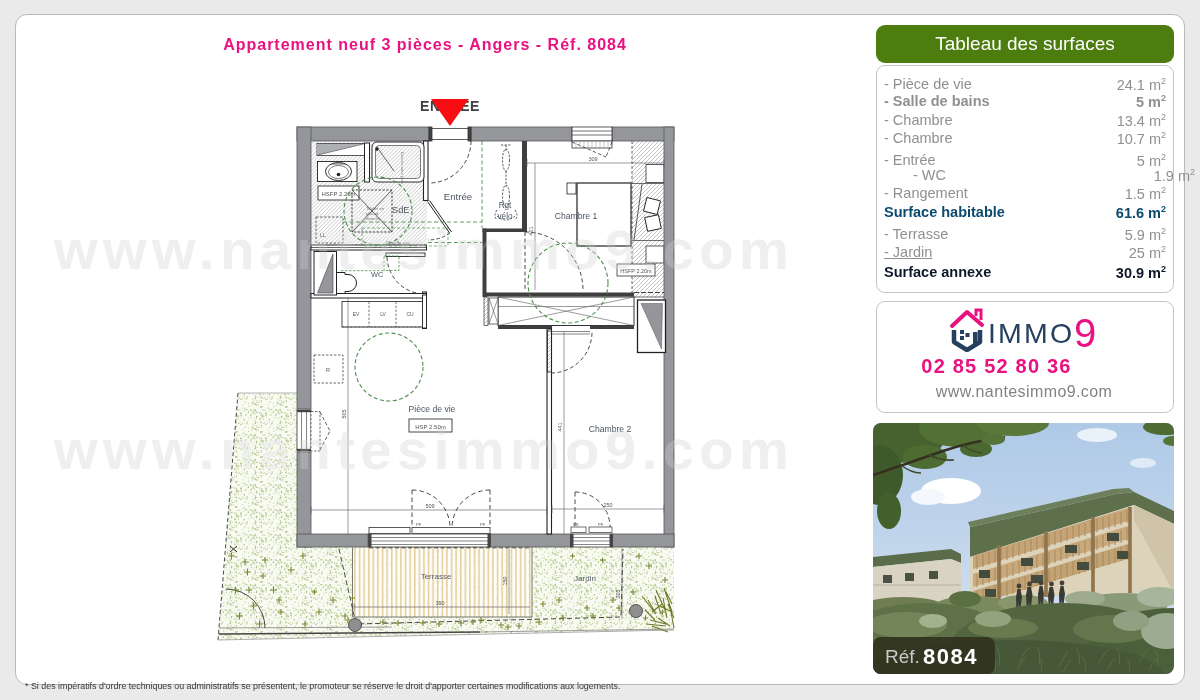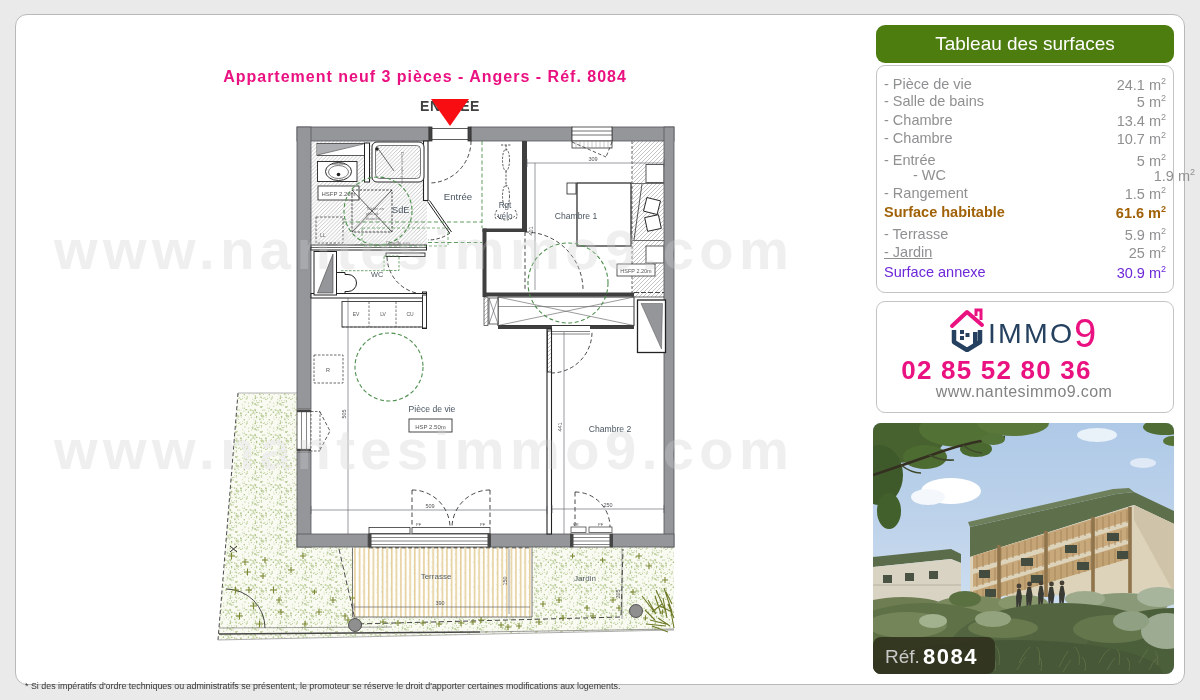--- a/index.html
+++ b/index.html
@@ -4,21 +4,21 @@
 <style>
   html,body{margin:0;padding:0;}
   body{width:1200px;height:700px;background:#eaeaea;font-family:"Liberation Sans",sans-serif;position:relative;overflow:hidden;}
   .abs{position:absolute;}
 </style>
 </head>
 <body>
 
 <div class="abs" style="left:15px;top:14px;width:1168px;height:669px;background:#ffffff;border:1px solid #b9b9b9;border-radius:12px;"></div>
 
-<div class="abs" style="left:0px;top:36px;width:850px;text-align:center;font-size:16px;font-weight:bold;color:#ea1181;letter-spacing:1px;margin-top:32px;">Appartement neuf 3 pièces - Angers - Réf. 8084</div>
+<div class="abs" style="left:0px;top:36px;width:850px;text-align:center;font-size:16px;font-weight:bold;color:#ea1181;letter-spacing:1px;">Appartement neuf 3 pièces - Angers - Réf. 8084</div>
 
 <div class="abs" style="left:380px;top:98px;width:140px;text-align:center;font-size:14px;font-weight:bold;color:#404040;letter-spacing:0.5px;">ENTREE</div>
 
 <svg class="abs" style="left:428px;top:99px;" width="44" height="32" viewBox="0 0 44 32">
     <polygon points="3,0 41,0 22,27" fill="#f70d12"></polygon>
   </svg>
 
 <svg class="abs" style="left:170px;top:110px;" width="530" height="560" viewBox="170 110 530 560" fill="none">
 <defs>
   <pattern id="hatch" width="3.8" height="3.8" patternUnits="userSpaceOnUse">
@@ -479,51 +479,51 @@
 
 <div class="abs" style="left:54px;top:217px;width:800px;font-size:56px;font-weight:bold;color:rgba(255,255,255,0.18);letter-spacing:5.5px;">www.nantesimmo9.com</div>
 
 <div class="abs" style="left:54px;top:417px;width:800px;font-size:56px;font-weight:bold;color:rgba(255,255,255,0.18);letter-spacing:5.5px;">www.nantesimmo9.com</div>
 
 <div class="abs" style="left:876px;top:25px;width:298px;height:38px;background:#4d7c0f;border-radius:9px;color:#fff;font-size:19px;text-align:center;line-height:38px;">Tableau des surfaces</div>
 
 <div class="abs" style="left:876px;top:65px;width:296px;height:226px;background:#fff;border:1px solid #c4c4c4;border-radius:9px;"></div>
 <div class="abs" style="left:884px;top:65px;width:282px;font-size:14.5px;color:#8f9091;">
   <div style="position:absolute;top:11px;width:282px;">- Pièce de vie<span style="float:right">24.1 m<sup style="font-size:9px;">2</sup></span></div>
-  <div style="position:absolute;top:28px;width:282px;">- Salle de bains<span style="float:right">5 m<sup style="font-size:9px;">2</sup></span></div>
+  <div style="position:absolute;top:28px;width:282px;font-weight:bold;">- Salle de bains<span style="float:right">5 m<sup style="font-size:9px;">2</sup></span></div>
   <div style="position:absolute;top:46.5px;width:282px;">- Chambre<span style="float:right">13.4 m<sup style="font-size:9px;">2</sup></span></div>
   <div style="position:absolute;top:65px;width:282px;">- Chambre<span style="float:right">10.7 m<sup style="font-size:9px;">2</sup></span></div>
   <div style="position:absolute;top:87px;width:282px;">- Entrée<span style="float:right">5 m<sup style="font-size:9px;">2</sup></span></div>
   <div style="position:absolute;top:102px;width:282px;margin-left:29px;">- WC<span style="float:right">1.9 m<sup style="font-size:9px;">2</sup></span></div>
   <div style="position:absolute;top:120px;width:282px;">- Rangement<span style="float:right">1.5 m<sup style="font-size:9px;">2</sup></span></div>
-  <div style="position:absolute;top:139px;width:282px;font-weight:bold;color:#a16207;">Surface habitable<span style="float:right">61.6 m<sup style="font-size:9px;">2</sup></span></div>
+  <div style="position:absolute;top:139px;width:282px;font-weight:bold;color:#0c4a6e;">Surface habitable<span style="float:right">61.6 m<sup style="font-size:9px;">2</sup></span></div>
   <div style="position:absolute;top:160.5px;width:282px;">- Terrasse<span style="float:right">5.9 m<sup style="font-size:9px;">2</sup></span></div>
   <div style="position:absolute;top:178.5px;width:282px;text-decoration:underline;">- Jardin<span style="float:right">25 m<sup style="font-size:9px;">2</sup></span></div>
-  <div style="position:absolute;top:199px;width:282px;font-weight:normal;color:#6d28d9;">Surface annexe<span style="float:right">30.9 m<sup style="font-size:9px;">2</sup></span></div>
+  <div style="position:absolute;top:199px;width:282px;font-weight:bold;color:#0f172a;">Surface annexe<span style="float:right">30.9 m<sup style="font-size:9px;">2</sup></span></div>
 </div>
 
 <div class="abs" style="left:876px;top:301px;width:296px;height:110px;background:#fff;border:1px solid #c4c4c4;border-radius:9px;"></div>
 
 <svg class="abs" style="left:948px;top:308px;" width="160" height="44" viewBox="0 0 160 44">
 
   <path d="M4,18 L19,4 L34,17" stroke="#e91280" stroke-width="4" fill="none" stroke-linecap="round" stroke-linejoin="round"></path>
   <path d="M28,8 L28,2 L33,2 L33,12" stroke="#e91280" stroke-width="3" fill="none"></path>
 
   <path d="M6,22 L6,34 L19,42 L32,34 L32,22" stroke="#25415f" stroke-width="4.5" fill="none" stroke-linejoin="round"></path>
   <rect x="12" y="22" width="4" height="4" fill="#25415f"></rect>
     <rect x="17.5" y="25" width="4" height="4" fill="#25415f"></rect>
     <rect x="12" y="28" width="4" height="4" fill="#25415f"></rect>
   <rect x="25" y="24" width="4.5" height="12" fill="#25415f"></rect>
 
   <text x="40" y="34.5" font-family="Liberation Sans" font-size="28.5" fill="#25415f" letter-spacing="2.2">IMMO</text>
 
   <text x="126" y="38.5" font-family="Liberation Sans" font-size="40" fill="#e91280">9</text>
 </svg>
 
-<div class="abs" style="left:876px;top:355px;width:241px;text-align:center;font-size:26px;font-weight:bold;color:#ea1181;letter-spacing:1.2px;">02 85 52 80 36</div>
+<div class="abs" style="left:876px;top:355px;width:241px;text-align:center;font-size:20px;font-weight:bold;color:#ea1181;letter-spacing:1.2px;">02 85 52 80 36</div>
 
 <div class="abs" style="left:876px;top:383px;width:296px;text-align:center;font-size:16px;color:#838383;letter-spacing:0.4px;">www.nantesimmo9.com</div>
 
 <svg class="abs" style="left:873px;top:423px;" width="301" height="251" viewBox="0 0 301 251">
   <defs>
       <clipPath id="photoclip">
         <rect x="0" y="0" width="301" height="251" rx="8"></rect>
       </clipPath>
 <linearGradient id="skyg" x1="0" y1="0" x2="0" y2="1">
         <stop offset="0" stop-color="#aec9e7"></stop>

